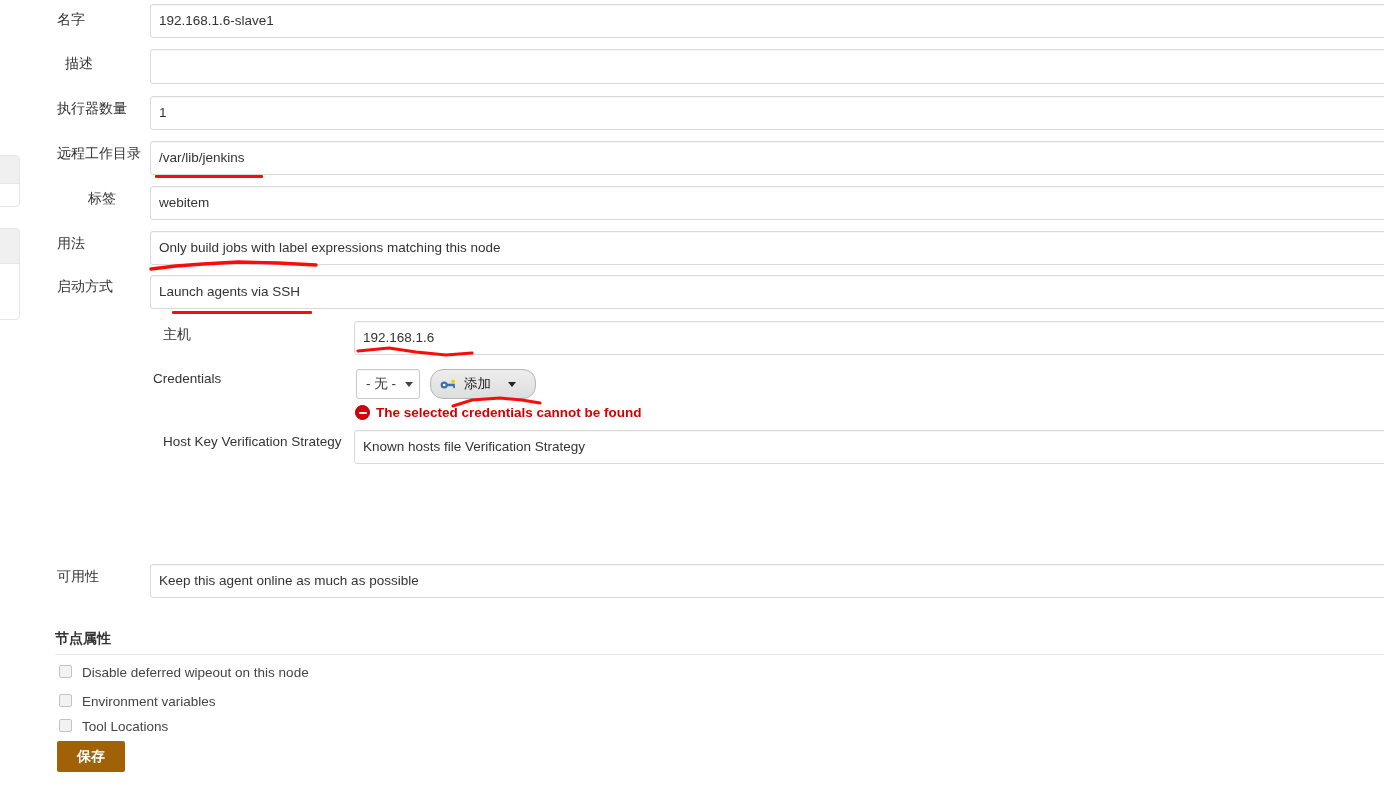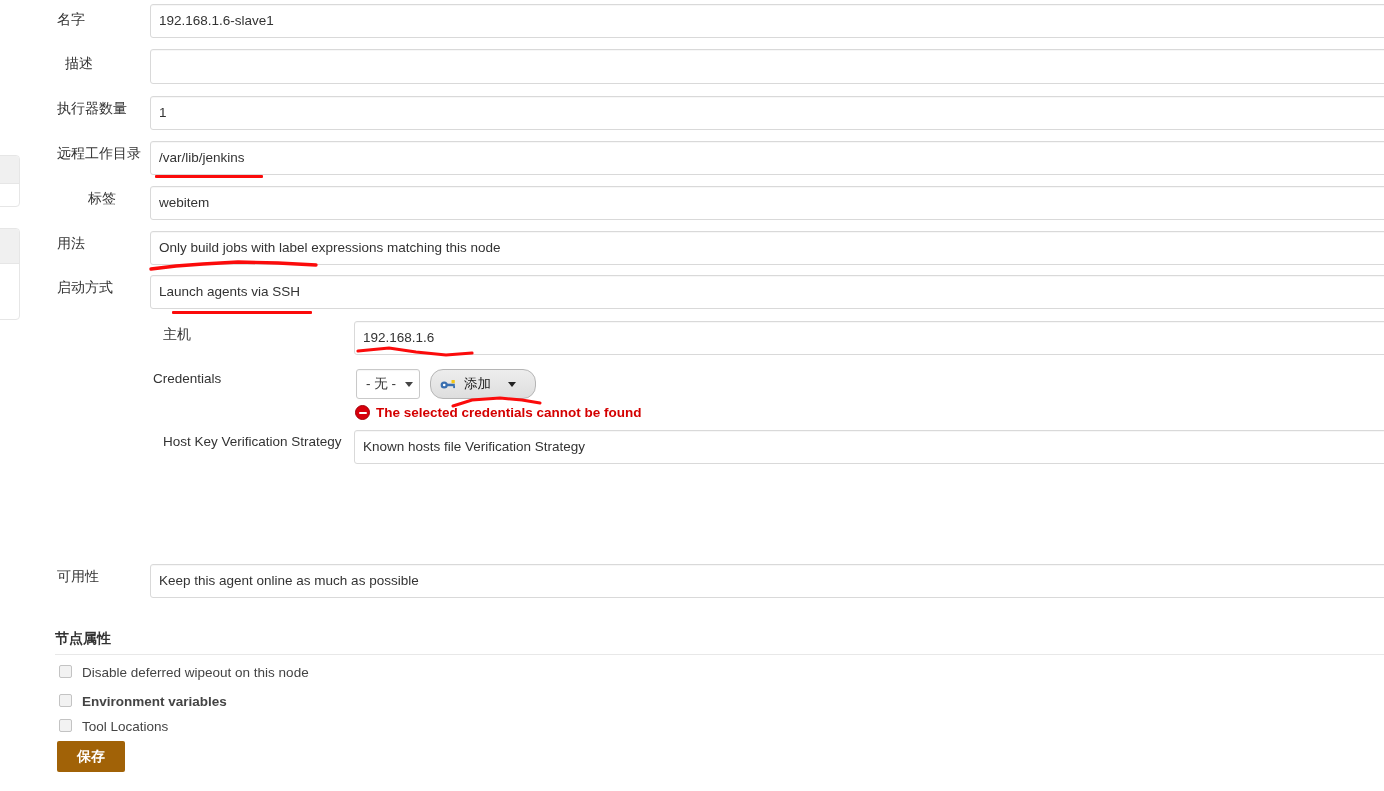--- a/index.html
+++ b/index.html
@@ -233,21 +233,21 @@
 <div class="field" style="position:absolute; left:150px; top:186px; width:1250px; height:34px;">webitem</div>
 
 <div class="row" style="left:57px; top:234px;">
   <span class="lbl lbl-cjk">用法</span>
 </div>
 <div class="field" style="position:absolute; left:150px; top:231px; width:1250px; height:34px;">Only build jobs with label expressions matching this node</div>
 <svg class="ann" style="left:148px; top:258px;" width="180" height="16">
   <path d="M3,11 L28,8 L55,6 L90,4 L130,5 L168,7" stroke="#fb0b0b" stroke-width="3.4" fill="none" stroke-linecap="round"></path>
 </svg>
 
-<div class="row" style="left:57px; top:278px;">
+<div class="row" style="left:57px; top:278px;font-family:Liberation Serif, serif;">
   <span class="lbl lbl-cjk">启动方式</span>
 </div>
 <div class="field" style="position:absolute; left:150px; top:275px; width:1250px; height:34px;">Launch agents via SSH</div>
 <div class="ann-straight" style="left:172px; top:311px; width:140px; height:3px;"></div>
 
 <div class="row" style="left:163px; top:325px;">
   <span class="lbl lbl-cjk">主机</span>
 </div>
 <div class="field" style="position:absolute; left:354px; top:321px; width:1046px; height:34px;">192.168.1.6</div>
 <svg class="ann" style="left:354px; top:343px;" width="125" height="16">
@@ -291,21 +291,21 @@
 </div>
 <div class="field" style="position:absolute; left:150px; top:564px; width:1250px; height:34px;">Keep this agent online as much as possible</div>
 
 <div class="section-title" style="left:55px; top:630px;">节点属性</div>
 <div class="divider" style="left:55px; top:654px; width:1329px;"></div>
 
 <div class="cb-row" style="left:59px; top:665px;">
   <span class="cb"></span>
   <span class="cb-label">Disable deferred wipeout on this node</span>
 </div>
-<div class="cb-row" style="left:59px; top:694px;font-weight:bold;">
+<div class="cb-row" style="left:59px; top:694px;">
   <span class="cb"></span>
   <span class="cb-label">Environment variables</span>
 </div>
 <div class="cb-row" style="left:59px; top:719px;">
   <span class="cb"></span>
   <span class="cb-label">Tool Locations</span>
 </div>
 
 <button class="btn-save" style="left:57px; top:741px; width:68px; height:31px;">保存</button>
 

